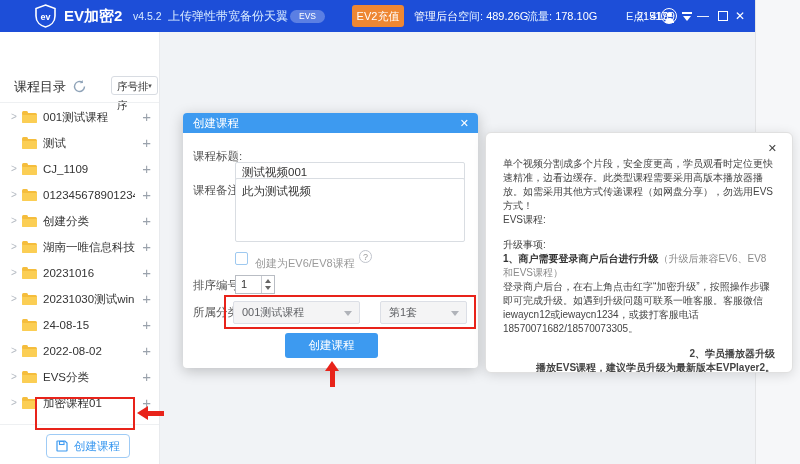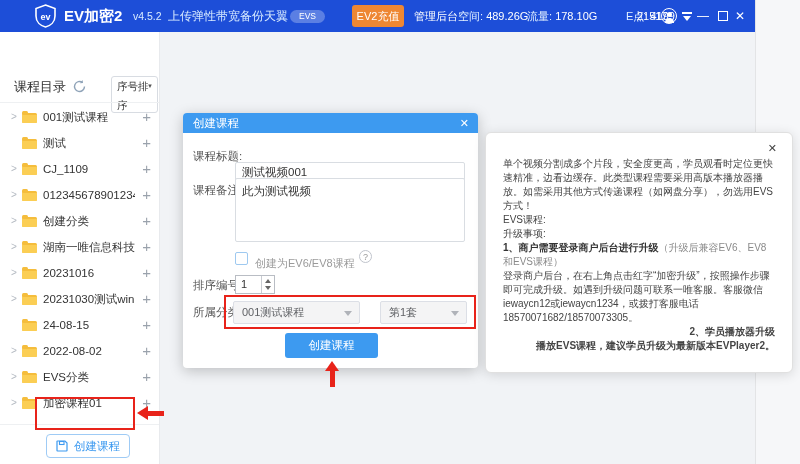--- a/index.html
+++ b/index.html
@@ -28,21 +28,21 @@
   .caret-ic::before { content:""; position:absolute; left:0; top:0; width:10px; height:2px; background:#fff; }
   .caret-ic::after { content:""; position:absolute; left:1px; top:4px; border-left:4px solid transparent; border-right:4px solid transparent; border-top:5px solid #fff; }
 
   
   .right-strip { position:absolute; left:755px; top:0; width:45px; height:464px; background:#f6f7f9; border-left:1px solid #e3e4e6; }
 
   
   .sidebar { position:absolute; left:0; top:32px; width:160px; height:432px; background:#fff; border-right:1px solid #e8eaed; }
   .sb-title { position:absolute; left:14px; top:46px; font-size:13px; color:#333; }
   .refresh-ic { position:absolute; left:72px; top:47px; }
-  .sort-box { position:absolute; left:111px; top:44px; width:47px; height:37px; border:1px solid #d8dce2; border-radius:3px;
+  .sort-box { position:absolute; left:111px; top:44px; width:47px; height:19px; border:1px solid #d8dce2; border-radius:3px;
               font-size:10.5px; color:#333; line-height:19px; padding-left:5px; cursor:pointer; }
   .sort-box .caret { position:absolute; right:4px; top:0; font-size:6px; color:#555; line-height:19px; }
   .sb-divider { position:absolute; left:0; width:159px; height:1px; background:#eef0f2; }
   .folder-list { position:absolute; left:0; top:72px; width:159px; }
   .folder-row { position:relative; height:26px; cursor:pointer; }
   .chev { position:absolute; left:11px; top:0; width:10px; line-height:26px; font-size:10px; color:#b4bac2; }
   .folder-ic { position:absolute; left:22px; top:9px; width:15px; height:10px; background:#f5bd3c; border-radius:1.5px; }
   .folder-ic::before { content:""; position:absolute; left:0; top:-2.5px; width:6px; height:3px; background:#f5bd3c; border-radius:1.5px 1.5px 0 0; }
   .folder-ic::after { content:""; position:absolute; left:0; top:2px; width:15px; height:8px; background:#fbce54; border-radius:0 0 1.5px 1.5px; }
   .folder-label { position:absolute; left:43px; top:0; line-height:26px; font-size:11.5px; color:#333; max-width:92px;
@@ -83,21 +83,21 @@
   .sel-caret { position:absolute; right:7px; top:9px; width:0; height:0; border-left:4px solid transparent;
                border-right:4px solid transparent; border-top:5px solid #b0b3b9; }
   .m-submit { position:absolute; left:102px; top:220px; width:93px; height:25px; background:#3d9af0; border:none;
               border-radius:3px; color:#fff; font-size:11.5px; cursor:pointer; }
 
   
   .evs-panel { position:absolute; left:485px; top:132px; width:308px; height:241px; background:#fff; border:1px solid #e0e0e0;
                border-radius:6px; box-shadow:0 2px 12px rgba(0,0,0,.13); padding:24px 17px 8px 17px; overflow:hidden; }
   .evs-close { position:absolute; right:15px; top:9px; font-size:11px; color:#444; cursor:pointer; }
   .evs-panel p { font-size:10px; line-height:14px; color:#444; }
-  .evs-panel .gap { }
+  .evs-panel .gap { margin-top:11px; }
   .bold { font-weight:bold; color:#333;text-align:right; }
   .light { color:#8a8a8a; font-weight:normal; }
 
   
   .anno { position:absolute; z-index:50; }
   .red-rect { border:2.5px solid #e8231a; background:transparent; }
   .rect-btn { left:35px; top:397px; width:100px; height:33px; }
   .rect-sel { left:224px; top:295px; width:252px; height:34px; border-width:2px; }
   .arrow-left-head { left:137px; top:406px; width:0; height:0; border-top:7px solid transparent;
                      border-bottom:7px solid transparent; border-right:11px solid #e8231a; }

